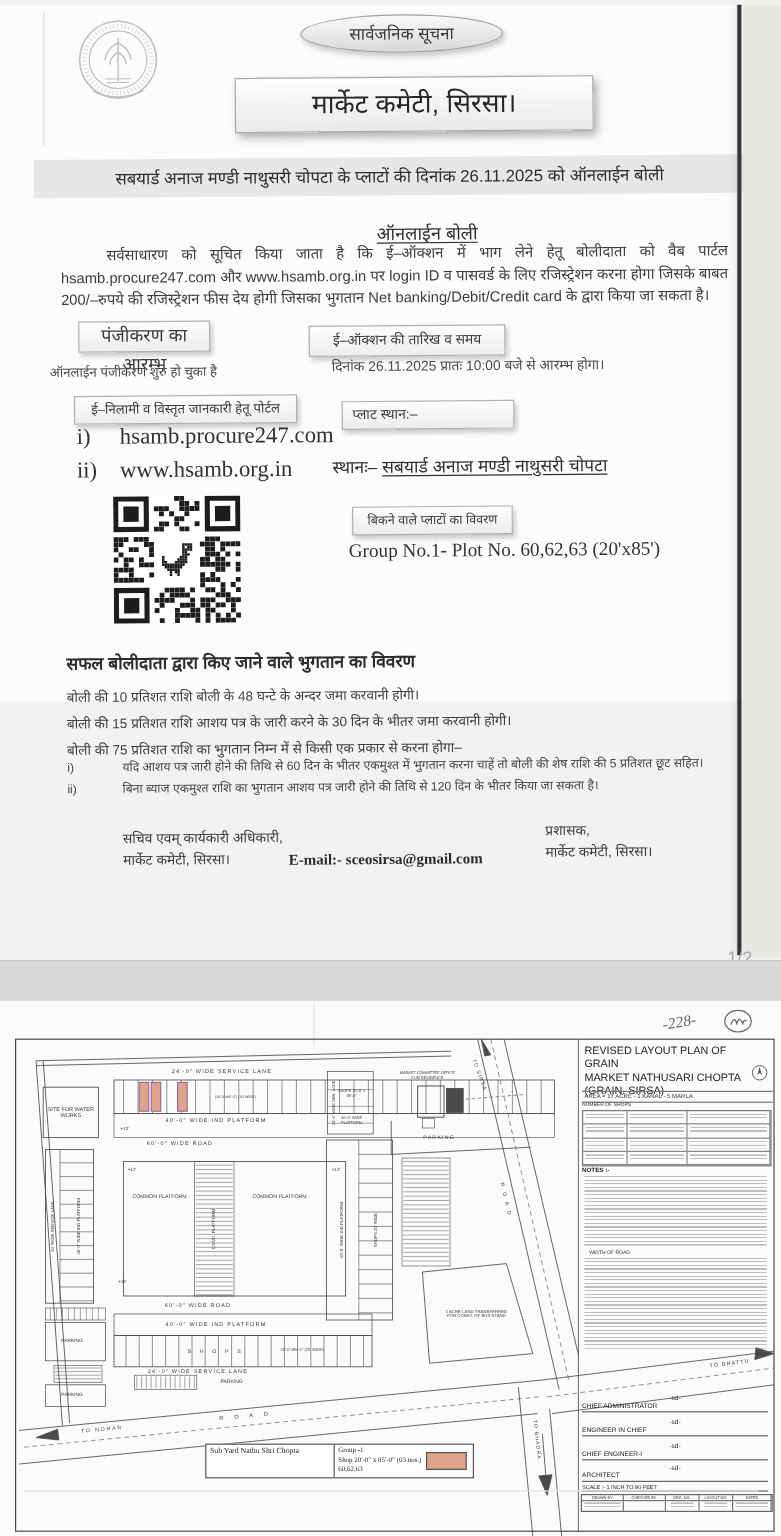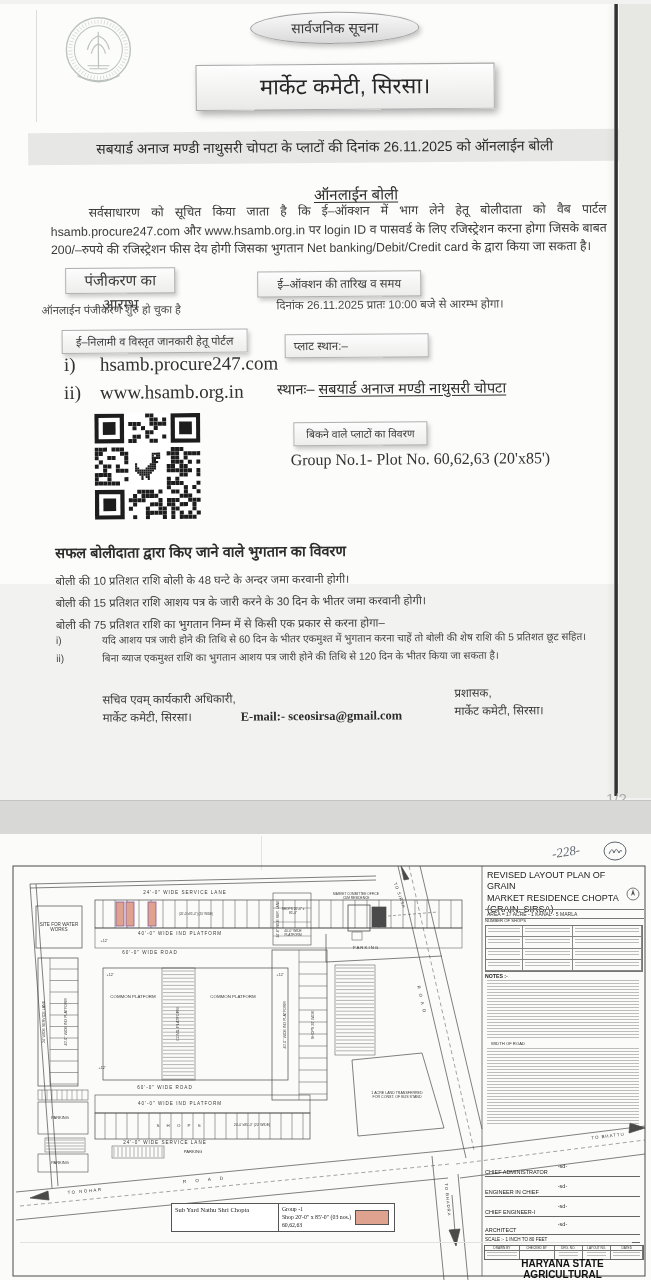--- a/index.html
+++ b/index.html
@@ -569,21 +569,21 @@
       <span class="plan-label" style="left: 60px; top: 1163px; font-size: 4px; transform: translate(-50%, -50%) rotate(0deg);">PARKING</span>
       <span class="plan-label" style="left: 85px; top: 1191px; font-size: 4.4px; letter-spacing: 1.5px; transform: translate(-50%, -50%) rotate(-5deg);">TO NOHAR</span>
       <span class="plan-label" style="left: 205px; top: 1180px; font-size: 4.6px; letter-spacing: 4px; transform: translate(-50%, -50%) rotate(-5deg);">R  O  A  D</span>
       <span class="plan-label" style="left: 608px; top: 1136px; font-size: 4.4px; letter-spacing: 1px; transform: translate(-50%, -50%) rotate(-7deg);">TO BHATTU</span>
       <span class="plan-label" style="left: 447px; top: 1200px; font-size: 4.2px; letter-spacing: 1px; transform: translate(-50%, -50%) rotate(84deg);">TO BHADRA</span>
     </div>
 
   <div id="tblock" class="abs">
     <div class="abs tb-title">
       <span style="display:block">REVISED LAYOUT PLAN OF  GRAIN</span>
-      <span style="display:block">MARKET RESIDENCE CHOPTA</span>
+      <span style="display:block">MARKET NATHUSARI CHOPTA</span>
       <span style="display:block">(GRAIN. SIRSA)</span>
     </div>
     <svg class="abs" style="right:4px;top:20px" width="14" height="14" viewBox="0 0 14 14">
       <circle cx="7" cy="7" r="6" fill="none" stroke="#555" stroke-width="0.8"></circle>
       <path d="M7 2 L9 9 L7 7 L5 9 Z" fill="#555"></path>
     </svg>
     <div class="abs tb-area">AREA = 17 ACRE - 1 KANAL - 5 MARLA</div>
     <div class="abs tb-shops">NUMBER OF SHOPS</div>
     <div class="abs tb-table">
       <div>
@@ -661,24 +661,20 @@
           <i class="microlines" style="display:block;height:5px;margin:1px 4px"></i>
         </div>
       <div class="v">
           <i class="microlines" style="display:block;height:5px;margin:1px 4px"></i>
         </div>
       <div class="v">
           <i class="microlines" style="display:block;height:5px;margin:1px 2px"></i>
         </div>
     </div>
 
-    <div class="abs tb-board">
-      <span style="display:block">HARYANA STATE AGRICULTURAL</span>
-
-    </div>
   </div>
 
   <div id="legend" class="abs">
     <div class="lc">Sub Yard Nathu Shri Chopta</div>
     <div class="rc">
       <div>Group -1</div>
       <div>Shop 20'-0" x 85'-0" (03 nos.)</div>
       <div>60,62,63</div>
       <span class="swatch" id="legend-swatch" style="background: rgb(223, 162, 143);"></span>
     </div>

